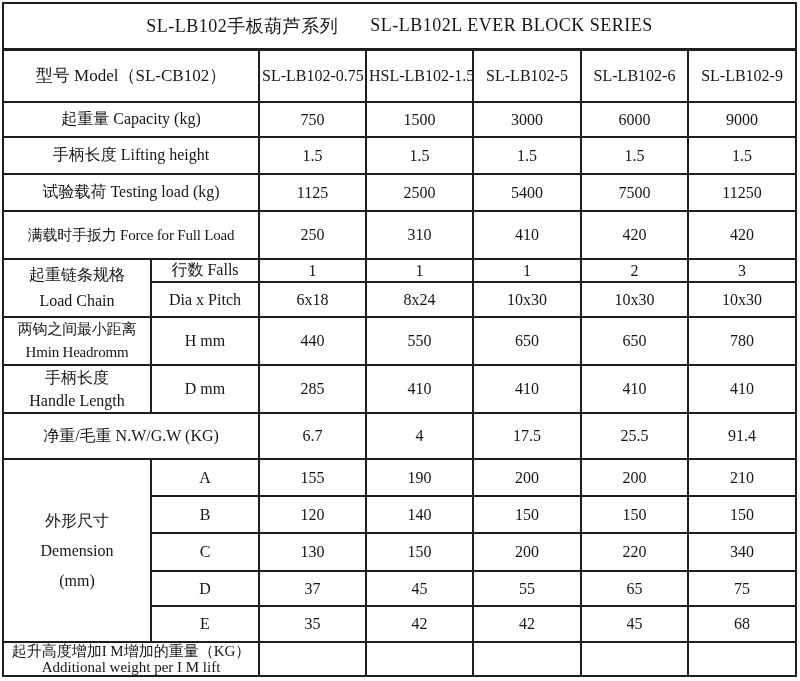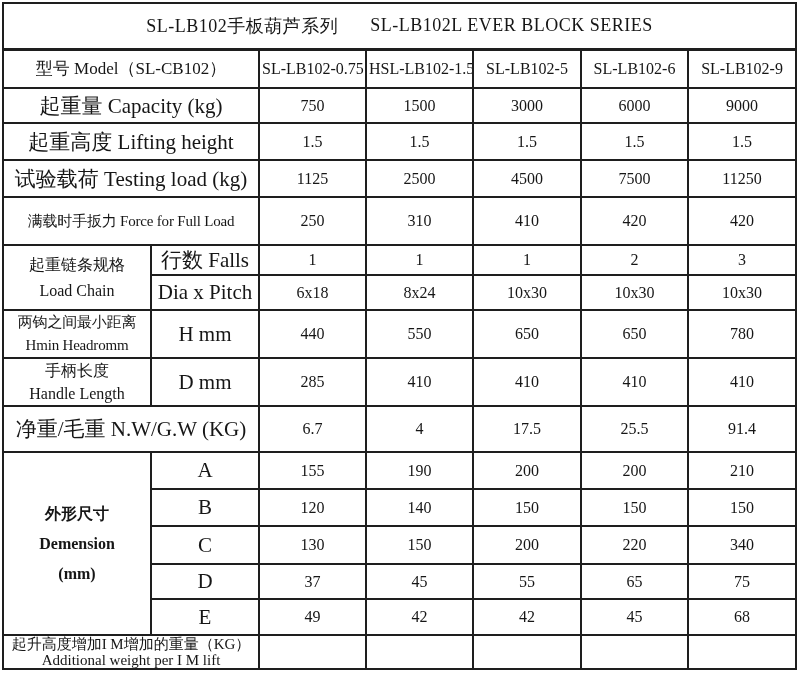--- a/index.html
+++ b/index.html
@@ -37,25 +37,25 @@
     border-bottom-width: 3px;
     letter-spacing: 0.5px;
   }
   .title-inner {
     display: flex;
     justify-content: center;
     align-items: center;
     gap: 32px;
   }
   td.model-label { font-size: 17px; }
-  td.row-label { font-size: 21px; margin-top: 8px; }
+  td.row-label { font-size: 16px; margin-top: 8px; }
   td.long-label { font-size: 15px; letter-spacing: -0.2px; margin-left: 28px; }
   td.group-cell div { line-height: 26px; }
   td.group-cell.tight div { line-height: 23px; }
-  td.dim-group div { line-height: 30px; font-weight: bold; }
+  td.dim-group div { line-height: 30px; }
   td.bottom-label {
     font-size: 15px;
     line-height: 16px;
     padding: 0;
     margin-left: 47px;
   }
   td.bottom-label div { white-space: nowrap; }
   td.value-cell { font-size: 16px; }
 </style>
 </head>
@@ -76,52 +76,52 @@
     <tbody>
         <tr style="height:46px">
       <td colspan="7" class="title-cell">
         <div class="title-inner">
           <span>SL-LB102手板葫芦系列</span>
           <span>SL-LB102L EVER BLOCK SERIES</span>
         </div>
       </td>
     </tr>
 
-    <tr style="height:39px">
+    <tr style="height:53px">
       <td colspan="2" class="model-label">型号 Model（SL-CB102）</td>
       <td class="value-cell">SL-LB102-0.75</td>
       <td class="value-cell">HSL-LB102-1.5</td>
       <td class="value-cell">SL-LB102-5</td>
       <td class="value-cell">SL-LB102-6</td>
       <td class="value-cell">SL-LB102-9</td>
     </tr>
 
     <tr style="height:35px">
       <td colspan="2" class="row-label">起重量 Capacity (kg)</td>
       <td class="value-cell">750</td>
       <td class="value-cell">1500</td>
       <td class="value-cell">3000</td>
       <td class="value-cell">6000</td>
       <td class="value-cell">9000</td>
     </tr>
 
     <tr style="height:37px">
-      <td colspan="2" class="row-label">起重高度 Lifting height</td>
+      <td colspan="2" class="row-label">手柄长度 Lifting height</td>
       <td class="value-cell">1.5</td>
       <td class="value-cell">1.5</td>
       <td class="value-cell">1.5</td>
       <td class="value-cell">1.5</td>
       <td class="value-cell">1.5</td>
     </tr>
 
     <tr style="height:37px">
       <td colspan="2" class="row-label">试验载荷 Testing load (kg)</td>
       <td class="value-cell">1125</td>
       <td class="value-cell">2500</td>
-      <td class="value-cell">4500</td>
+      <td class="value-cell">5400</td>
       <td class="value-cell">7500</td>
       <td class="value-cell">11250</td>
     </tr>
 
     <tr style="height:48px">
       <td colspan="2" class="long-label">满载时手扳力 Force for Full Load</td>
       <td class="value-cell">250</td>
       <td class="value-cell">310</td>
       <td class="value-cell">410</td>
       <td class="value-cell">420</td>
@@ -221,21 +221,21 @@
       <td class="row-label">D</td>
       <td class="value-cell">37</td>
       <td class="value-cell">45</td>
       <td class="value-cell">55</td>
       <td class="value-cell">65</td>
       <td class="value-cell">75</td>
     </tr>
 
     <tr style="height:36px">
       <td class="row-label">E</td>
-      <td class="value-cell">49</td>
+      <td class="value-cell">35</td>
       <td class="value-cell">42</td>
       <td class="value-cell">42</td>
       <td class="value-cell">45</td>
       <td class="value-cell">68</td>
     </tr>
 
     <tr style="height:32px">
       <td colspan="2" class="bottom-label">
         <div>起升高度增加I M增加的重量（KG）</div>
         <div>Additional weight per I M lift</div>

